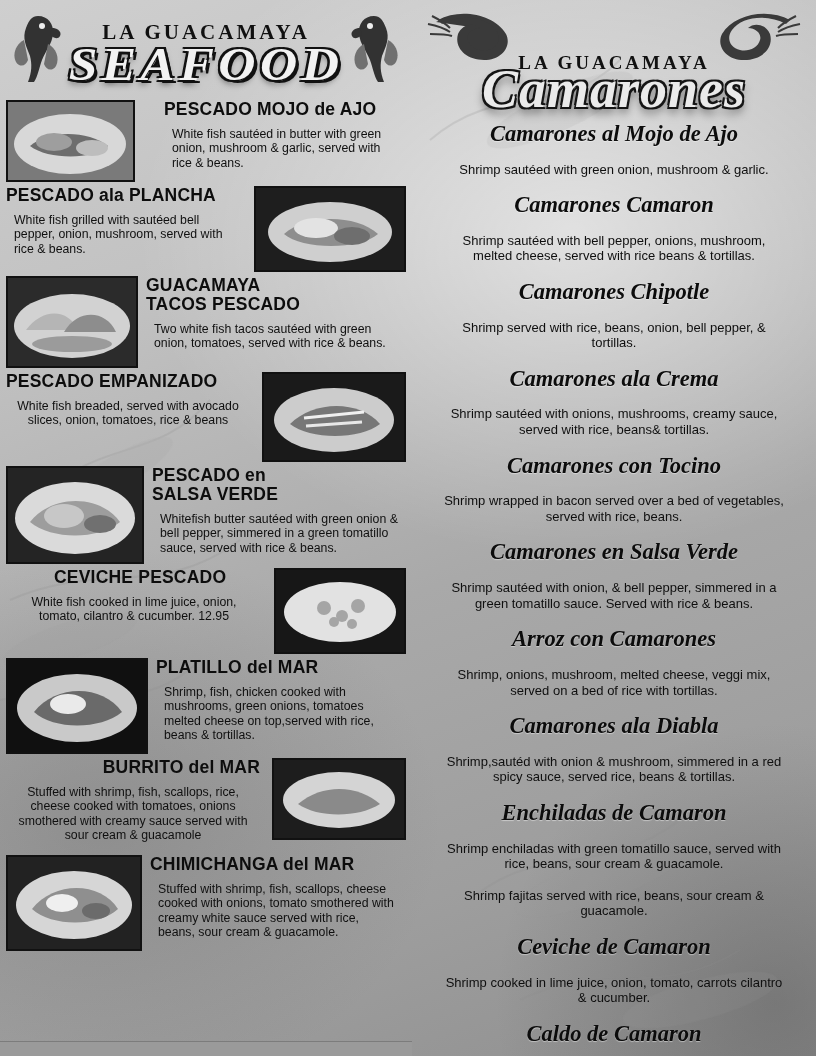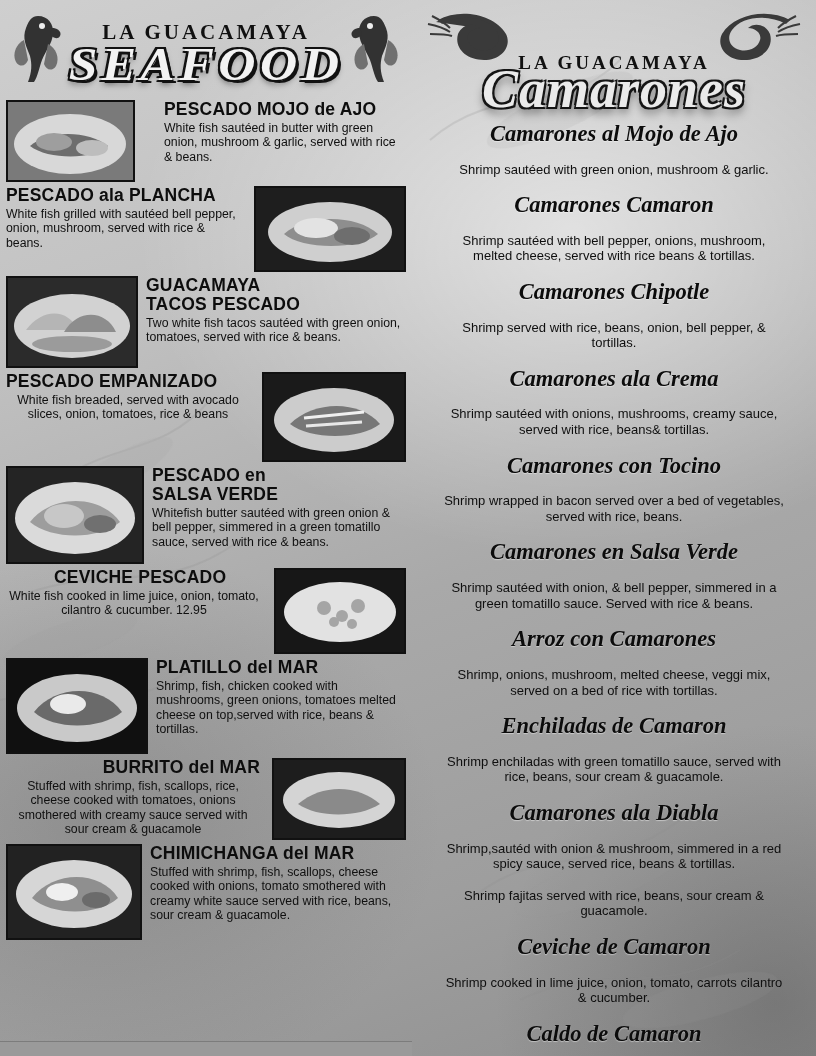--- a/index.html
+++ b/index.html
@@ -108,21 +108,21 @@
     color: #0d0d0d;
     line-height: 1.08;
     margin: 0 0 2px 0;
     letter-spacing: 0.2px;
   }
   .dish-desc {
     font-family: "Liberation Sans", sans-serif;
     font-size: 12.3px;
     color: #101010;
     line-height: 1.18;
-    margin: 0;
+    margin: 8px;
   }
 
   
   .camarones-header {
     position: relative;
     height: 122px;
   }
   .cam-sm {
     position: absolute;
     left: 0; right: 0; top: 52px;
@@ -436,28 +436,28 @@
     </div>
     <div class="r-item">
       <p class="r-name">Camarones en Salsa Verde</p>
       <p class="r-desc">Shrimp sautéed with onion, &amp; bell pepper, simmered in a green tomatillo sauce.  Served with rice &amp; beans.</p>
     </div>
     <div class="r-item">
       <p class="r-name">Arroz con Camarones</p>
       <p class="r-desc">Shrimp, onions, mushroom, melted cheese, veggi mix, served on a bed of rice with tortillas.</p>
     </div>
     <div class="r-item">
+      <p class="r-name">Camarones ala Diabla</p>
+      <p class="r-desc">Shrimp,sautéd with onion &amp; mushroom, simmered in a red spicy sauce, served rice, beans &amp; tortillas.</p>
+    </div>
+    <div class="r-item">
       <p class="r-name">Enchiladas de Camaron</p>
       <p class="r-desc">Shrimp enchiladas with green tomatillo sauce, served with rice, beans, sour cream &amp; guacamole.</p>
     </div>
     <div class="r-item">
-      <p class="r-name">Camarones ala Diabla</p>
-      <p class="r-desc">Shrimp,sautéd with onion &amp; mushroom, simmered in a red spicy sauce, served rice, beans &amp; tortillas.</p>
-    </div>
-    <div class="r-item">
       <p class="r-desc">Shrimp fajitas served with rice, beans, sour cream &amp; guacamole.</p>
     </div>
     <div class="r-item">
       <p class="r-name">Ceviche de Camaron</p>
       <p class="r-desc">Shrimp cooked in lime juice, onion, tomato, carrots cilantro &amp; cucumber.</p>
     </div>
     <div class="r-item">
       <p class="r-name">Caldo de Camaron</p>
       <p class="r-desc">Shrimp with onion, tomato, cilantro, cucumber in a light broth with avocado slices.</p>
     </div>

